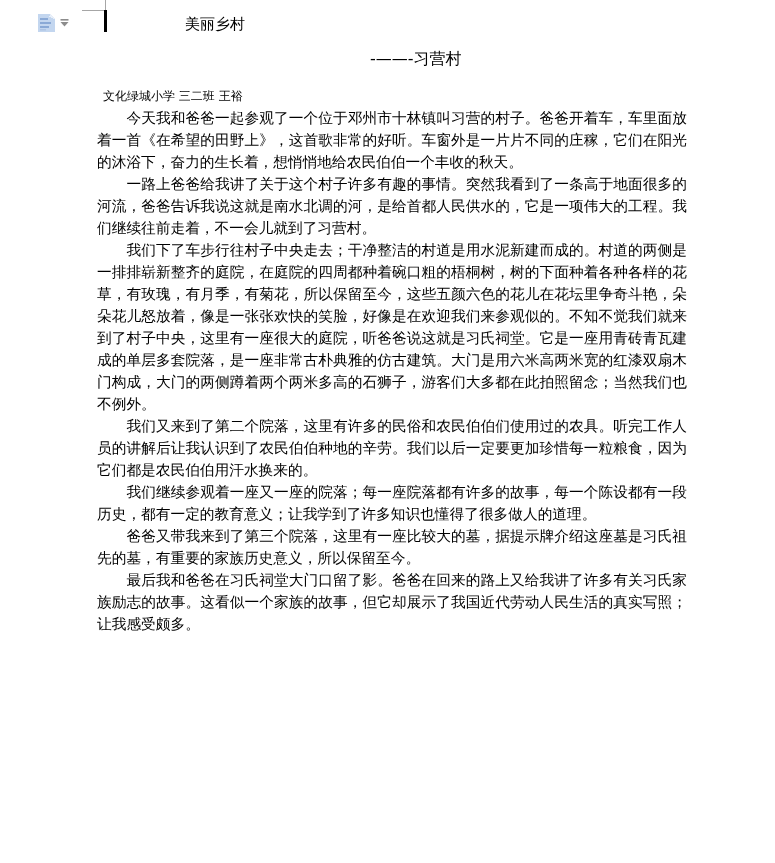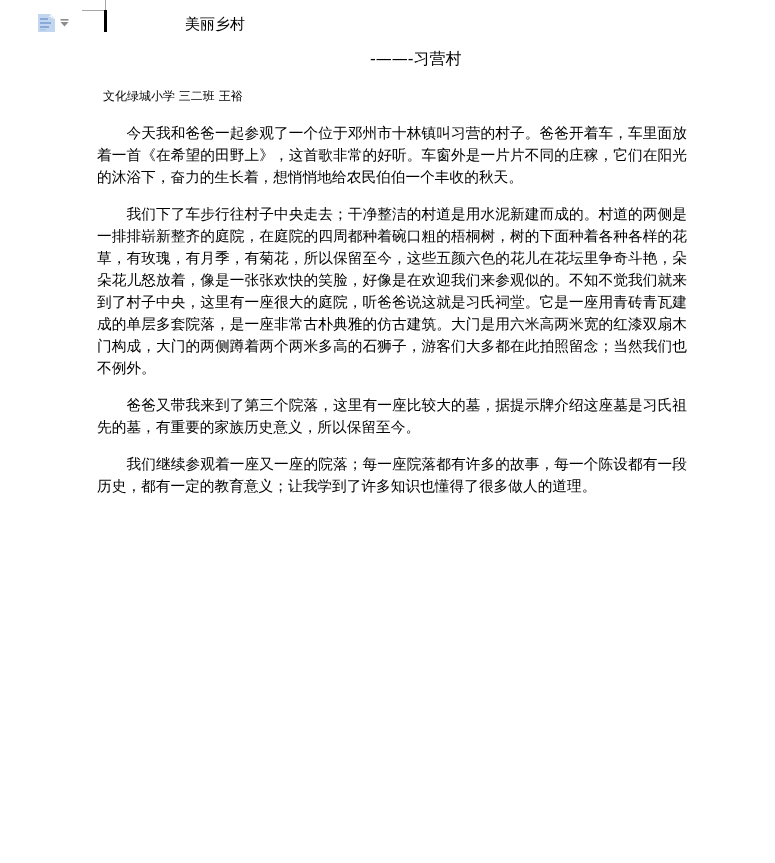--- a/index.html
+++ b/index.html
@@ -54,21 +54,20 @@
     white-space: nowrap;
   }
   .essay-byline {
     margin-top: 15px;
     margin-left: 6px;
     font-size: 12px;
     text-align: left;
     white-space: nowrap;
   }
   .para {
-    margin-top: 15px;
     text-indent: 2em;
   }
 </style>
 </head>
 <body>
 
 <div class="document-canvas">
 
   <div class="paste-widget">
     <svg width="21" height="22" viewBox="0 0 21 22">
@@ -89,18 +88,21 @@
   <div class="crop-v"></div>
 
   <div class="caret"></div>
 
   <div class="text-col">
     <div class="essay-title">美丽乡村</div>
     <div class="essay-subtitle">-——-习营村</div>
     <div class="essay-byline">文化绿城小学 三二班 王裕</div>
 
     <p class="para">今天我和爸爸一起参观了一个位于邓州市十林镇叫习营的村子。爸爸开着车，车里面放着一首《在希望的田野上》，这首歌非常的好听。车窗外是一片片不同的庄稼，它们在阳光的沐浴下，奋力的生长着，想悄悄地给农民伯伯一个丰收的秋天。</p>
+    <p class="para">一路上爸爸给我讲了关于这个村子许多有趣的事情。突然我看到了一条高于地面很多的河流，爸爸告诉我说这就是南水北调的河，是给首都人民供水的，它是一项伟大的工程。我们继续往前走着，不一会儿就到了习营村。</p>
     <p class="para">我们下了车步行往村子中央走去；干净整洁的村道是用水泥新建而成的。村道的两侧是一排排崭新整齐的庭院，在庭院的四周都种着碗口粗的梧桐树，树的下面种着各种各样的花草，有玫瑰，有月季，有菊花，所以保留至今，这些五颜六色的花儿在花坛里争奇斗艳，朵朵花儿怒放着，像是一张张欢快的笑脸，好像是在欢迎我们来参观似的。不知不觉我们就来到了村子中央，这里有一座很大的庭院，听爸爸说这就是习氏祠堂。它是一座用青砖青瓦建成的单层多套院落，是一座非常古朴典雅的仿古建筑。大门是用六米高两米宽的红漆双扇木门构成，大门的两侧蹲着两个两米多高的石狮子，游客们大多都在此拍照留念；当然我们也不例外。</p>
+    <p class="para">我们又来到了第二个院落，这里有许多的民俗和农民伯伯们使用过的农具。听完工作人员的讲解后让我认识到了农民伯伯种地的辛劳。我们以后一定要更加珍惜每一粒粮食，因为它们都是农民伯伯用汗水换来的。</p>
+    <p class="para">我们继续参观着一座又一座的院落；每一座院落都有许多的故事，每一个陈设都有一段历史，都有一定的教育意义；让我学到了许多知识也懂得了很多做人的道理。</p>
     <p class="para">爸爸又带我来到了第三个院落，这里有一座比较大的墓，据提示牌介绍这座墓是习氏祖先的墓，有重要的家族历史意义，所以保留至今。</p>
-    <p class="para">我们继续参观着一座又一座的院落；每一座院落都有许多的故事，每一个陈设都有一段历史，都有一定的教育意义；让我学到了许多知识也懂得了很多做人的道理。</p>
+    <p class="para">最后我和爸爸在习氏祠堂大门口留了影。爸爸在回来的路上又给我讲了许多有关习氏家族励志的故事。这看似一个家族的故事，但它却展示了我国近代劳动人民生活的真实写照；让我感受颇多。</p>
   </div>
 
 </div>
 
 </body></html>

